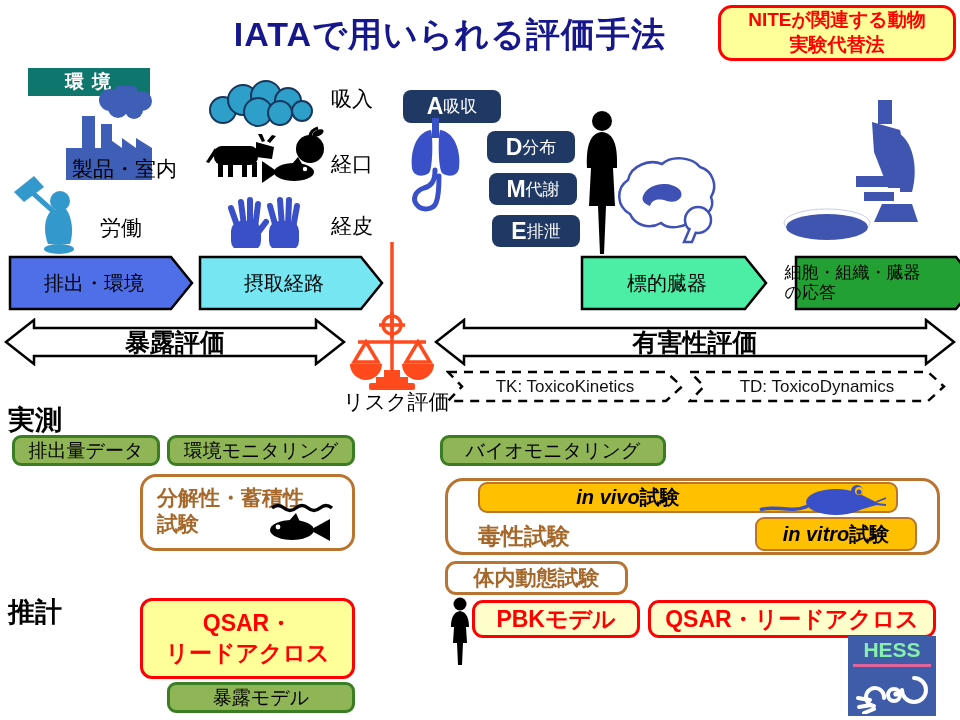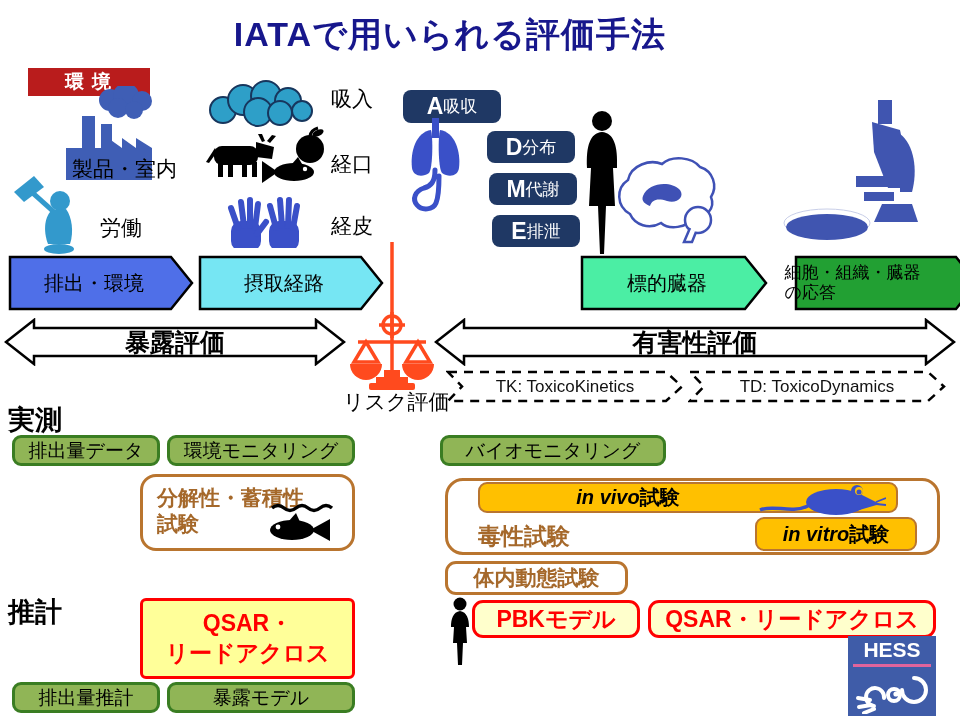--- a/index.html
+++ b/index.html
@@ -7,21 +7,21 @@
   body { font-family:"Liberation Sans","DejaVu Sans",sans-serif; background:#fff; overflow:hidden; }
   #slide { position:relative; width:960px; height:720px; background:#fff; }
   .abs { position:absolute; }
   .center { display:flex; align-items:center; justify-content:center; text-align:center; }
   .preline { white-space:pre-line; }
 
   .title { left:150px; top:12px; width:600px; font-size:34px; font-weight:bold; color:#17178C; text-align:center; letter-spacing:1px; }
   .badge { left:718px; top:5px; width:238px; height:56px; background:#FFFF99; border:3px solid #FF0000; border-radius:14px;
            color:#FF0000; font-size:19px; font-weight:bold; line-height:1.3; }
 
-  .env-box { left:28px; top:68px; width:122px; height:28px; background:#b91c1c; color:#fff; font-size:19px; font-weight:bold; letter-spacing:8px; padding-left:6px; }
+  .env-box { left:28px; top:68px; width:122px; height:28px; background:#0f766e; color:#fff; font-size:19px; font-weight:bold; letter-spacing:8px; padding-left:6px; }
   .plain-label { font-size:21px; color:#000; }
 
   .adme-box { background:#1F3864; border-radius:8px; color:#fff; }
   .adme-letter { font-size:23px; font-weight:bold; }
   .adme-word { font-size:17px; }
 
   .flow-arrow { top:255px; height:56px; }
   .flow-label { position:absolute; inset:0; display:flex; align-items:center; justify-content:center; font-size:20px; color:#000; padding-right:14px; }
   .flow-label.small { font-size:17px; line-height:1.15; }
 
@@ -32,29 +32,31 @@
 
   .green-box { background:#90B556; border:3px solid #3A7D22; border-radius:9px; height:31px; font-size:19px; color:#000; }
 
   .brown-box { background:#fff; border:3px solid #B9752F; border-radius:16px; color:#A5682A; font-weight:bold; }
   .orange-box { background:#FFC000; border:2px solid #B9752F; border-radius:9px; color:#000; font-size:20px; font-weight:600; }
   .latin-italic { font-style:italic; }
 
   .yellow-box { border:3px solid #FF0000; color:#FF0000; font-weight:bold; }
 
   .hess { left:848px; top:636px; width:88px; height:80px; background:#3F5CA8; }
-  .hess-text { position:absolute; left:0; top:2px; width:100%; text-align:center; color:#ffffff; font-size:21px; font-weight:bold; letter-spacing:0px; }
+  .hess-text { position:absolute; left:0; top:2px; width:100%; text-align:center; color:#86efac; font-size:21px; font-weight:bold; letter-spacing:0px; }
   .hess-bar { position:absolute; left:5px; top:28px; width:78px; height:3px; background:#E0649C; }
 </style>
 </head>
 <body>
 
 <div id="slide">
 
   <div class="abs title">IATAで用いられる評価手法</div>
+  <div class="abs badge center preline">NITEが関連する動物
+実験代替法</div>
 
   <div class="abs env-box center">環境</div>
 
   <svg class="abs" style="left:52px; top:86px;" width="105" height="98" viewBox="0 0 105 98">
     <g fill="#3F5EB5">
       <circle cx="58" cy="14" r="11"></circle>
         <circle cx="74" cy="10" r="13"></circle>
         <circle cx="90" cy="15" r="10"></circle>
         <circle cx="66" cy="22" r="10"></circle>
         <circle cx="82" cy="24" r="9"></circle>
@@ -306,33 +308,32 @@
   </div>
   <div class="abs orange-box center" style="left:755px; top:517px; width:162px; height:34px;">
     <span class="latin-italic">in vitro</span>
       <span> 試験</span>
   </div>
 
   <div class="abs brown-box center" style="left:445px; top:561px; width:183px; height:34px; border-radius:11px; font-size:21px;">体内動態試験</div>
 
   <div class="abs section-head" style="left:8px; top:594px;">推計</div>
 
-  <div class="abs yellow-box center preline" style="left:140px; top:598px; width:215px; height:81px; background:#FFFF99; border-radius:6px; font-size:23px; line-height:1.3;">QSAR・
+  <div class="abs yellow-box center preline" style="left:140px; top:598px; width:215px; height:81px; background:#FFFF99; border-radius:12px; font-size:23px; line-height:1.3;">QSAR・
 リードアクロス</div>
 
   <svg class="abs" style="left:446px; top:597px;" width="28" height="70" viewBox="0 0 28 70">
     <g fill="#000">
       <circle cx="14" cy="7" r="6.5"></circle>
       <path d="M14,14 C7,15 5,22 5,30 L8,30 L7,46 L11,46 L12,68 L16,68 L17,46 L21,46 L20,30 L23,30 C23,22 21,15 14,14 Z"></path>
     </g>
   </svg>
   <div class="abs yellow-box center" style="left:472px; top:600px; width:168px; height:38px; background:#FFFFCC; border-radius:11px; font-size:23px;">PBKモデル</div>
   <div class="abs yellow-box center" style="left:648px; top:600px; width:288px; height:38px; background:#FFFFCC; border-radius:11px; font-size:23px;">QSAR・リードアクロス</div>
 
-  <div class="abs green-box center" style="left:12px; top:682px; width:148px;">排出量推計</div>
   <div class="abs green-box center" style="left:167px; top:682px; width:188px;">暴露モデル</div>
 
   <div class="abs hess">
     <div class="hess-text">HESS</div>
     <div class="hess-bar"></div>
     <svg style="position:absolute; left:6px; top:32px;" width="76" height="46" viewBox="0 0 76 46">
       <g stroke="#fff" stroke-width="4" fill="none" stroke-linecap="round">
         <path d="M48,22 A12,12 0 1 0 60,10"></path>
         <circle cx="40" cy="27" r="6"></circle>
         <path d="M30,30 A9,9 0 1 0 20,38"></path>

